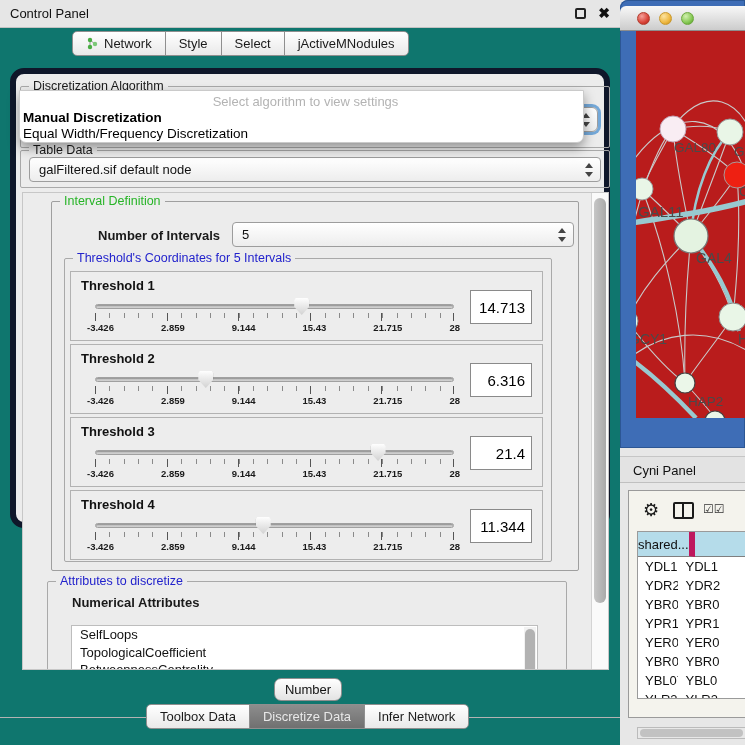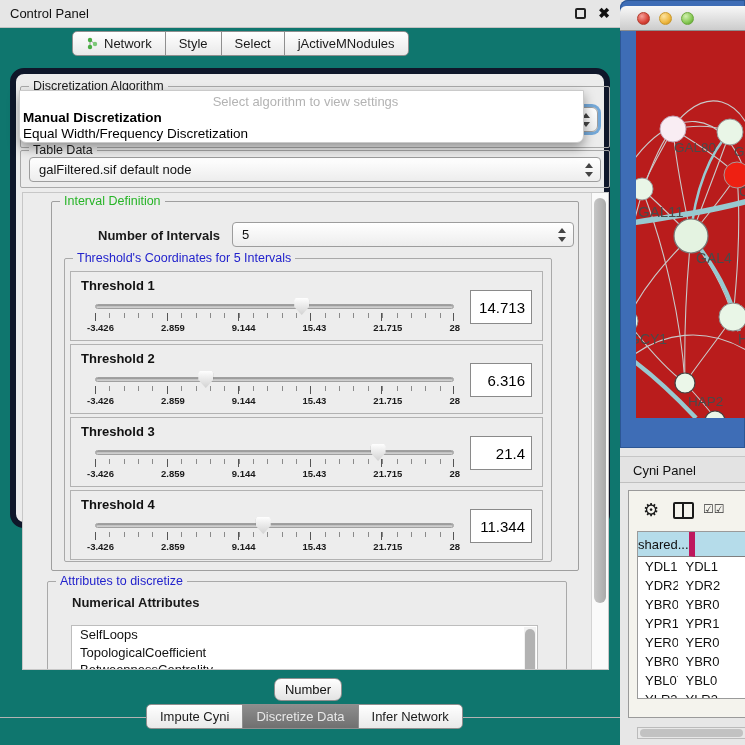--- a/index.html
+++ b/index.html
@@ -305,21 +305,21 @@
         <div class="vthumb"></div>
       </div>
     </div>
 
     <button class="apply-btn">Number</button>
   </div>
 
   <div class="bottom-line"></div>
   <div class="seg-row cp-bottom-tabs">
     <div class="seg">
-      <span>Impute Cyni</span>
+      <span>Toolbox Data</span>
     </div>
     <div class="seg sel">
       <span>Discretize Data</span>
     </div>
     <div class="seg">
       <span>Infer Network</span>
     </div>
   </div>
 </div>
 

